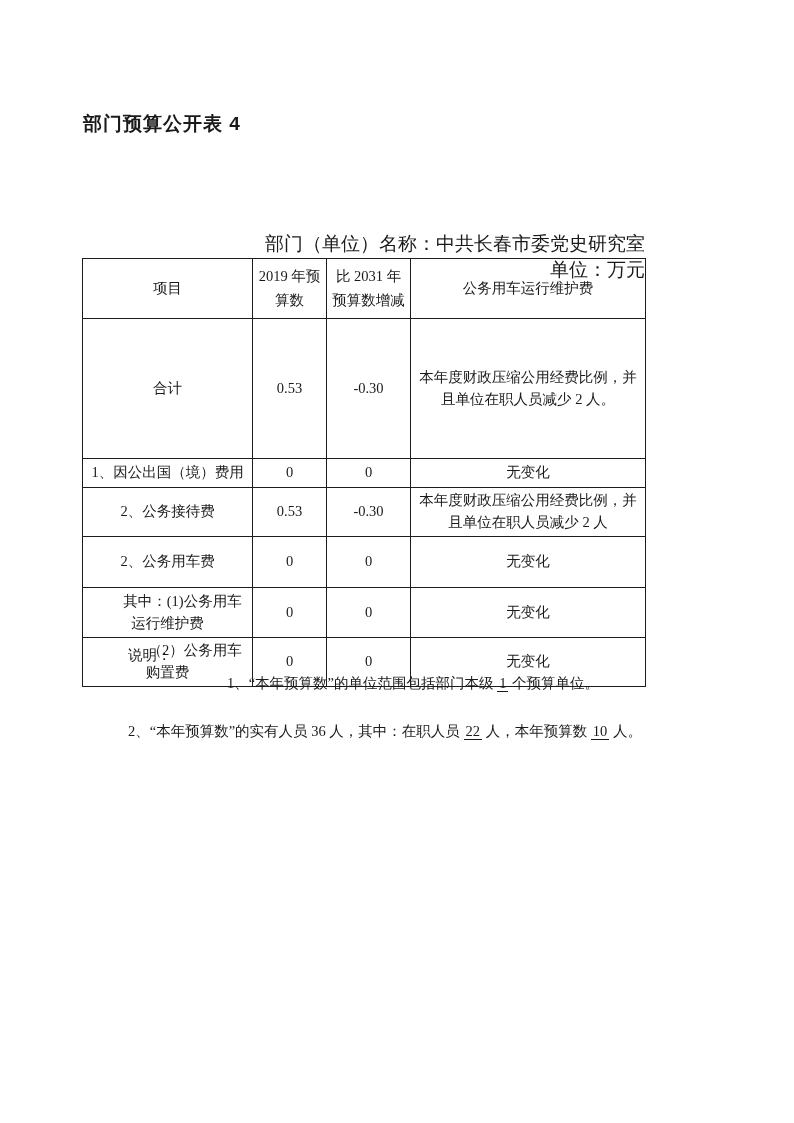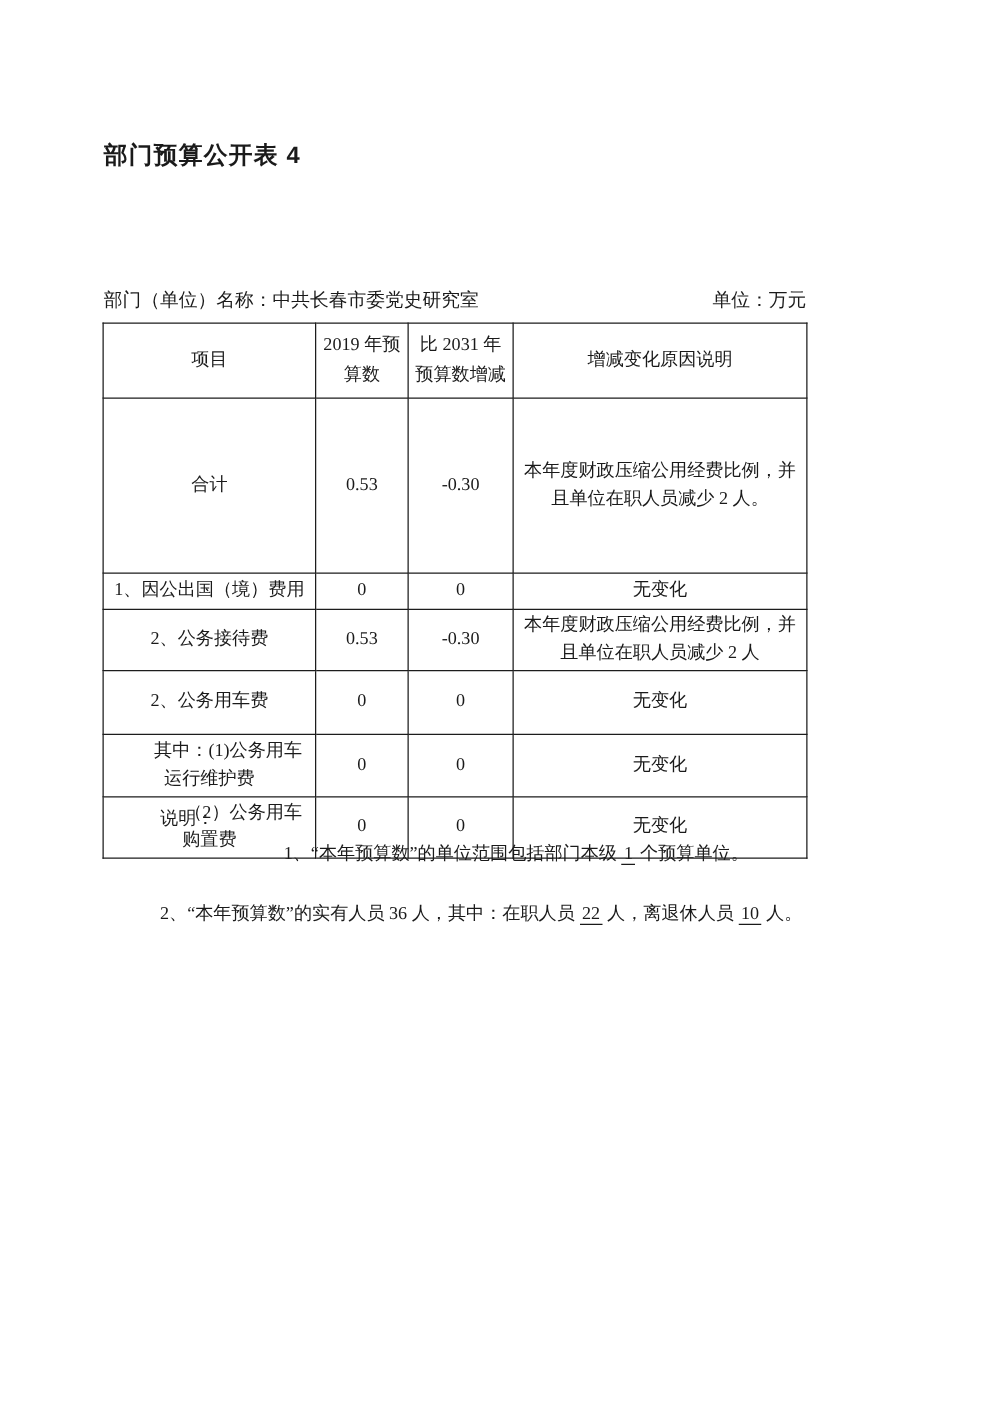--- a/index.html
+++ b/index.html
@@ -37,21 +37,22 @@
     letter-spacing: 1px;
   }
   .caption-row {
     position: absolute;
     left: 83px;
     top: 231px;
     width: 562px;
     display: flex;
     justify-content: space-between;
     align-items: flex-end;
-    font-size: 15px;
+    font-size: 19px;
+    flex-direction: column;
   }
   table.expense {
     position: absolute;
     left: 82px;
     top: 258px;
     width: 563px;
     border-collapse: collapse;
     table-layout: fixed;
   }
   table.expense th, table.expense td {
@@ -134,21 +135,21 @@
       <col style="width:170px">
       <col style="width:74px">
       <col style="width:84px">
       <col style="width:235px">
     </colgroup>
     <thead>
       <tr class="h-head">
         <th>项目</th>
         <th>2019 年预算数</th>
         <th>比 2031 年预算数增减</th>
-        <th>增减变化原因说明</th>
+        <th>公务用车运行维护费</th>
       </tr>
     </thead>
     <tbody>
       <tr class="h-total">
         <td>合计</td>
         <td>0.53</td>
         <td>-0.30</td>
         <td class="reason">本年度财政压缩公用经费比例，并且单位在职人员减少 2 人。</td>
       </tr>
       <tr class="h-r1">
@@ -180,18 +181,18 @@
         <td>0</td>
         <td>0</td>
         <td class="reason">无变化</td>
       </tr>
     </tbody>
   </table>
 
   <div class="notes">
     <div>说明：</div>
     <div class="note1"><span>1、“本年预算数”的单位范围包括部门本级 </span><span class="u">1</span><span> 个预算单位。</span></div>
-    <div class="note2"><span>2、“本年预算数”的实有人员 36 人，其中：在职人员 </span><span class="u">22</span><span> 人，离退休人员 </span><span class="u">10</span><span> 人。</span></div>
+    <div class="note2"><span>2、“本年预算数”的实有人员 36 人，其中：在职人员 </span><span class="u">22</span><span> 人，本年预算数 </span><span class="u">10</span><span> 人。</span></div>
   </div>
 
   <div class="page-number">9</div>
 
 </div>
 
 </body></html>

